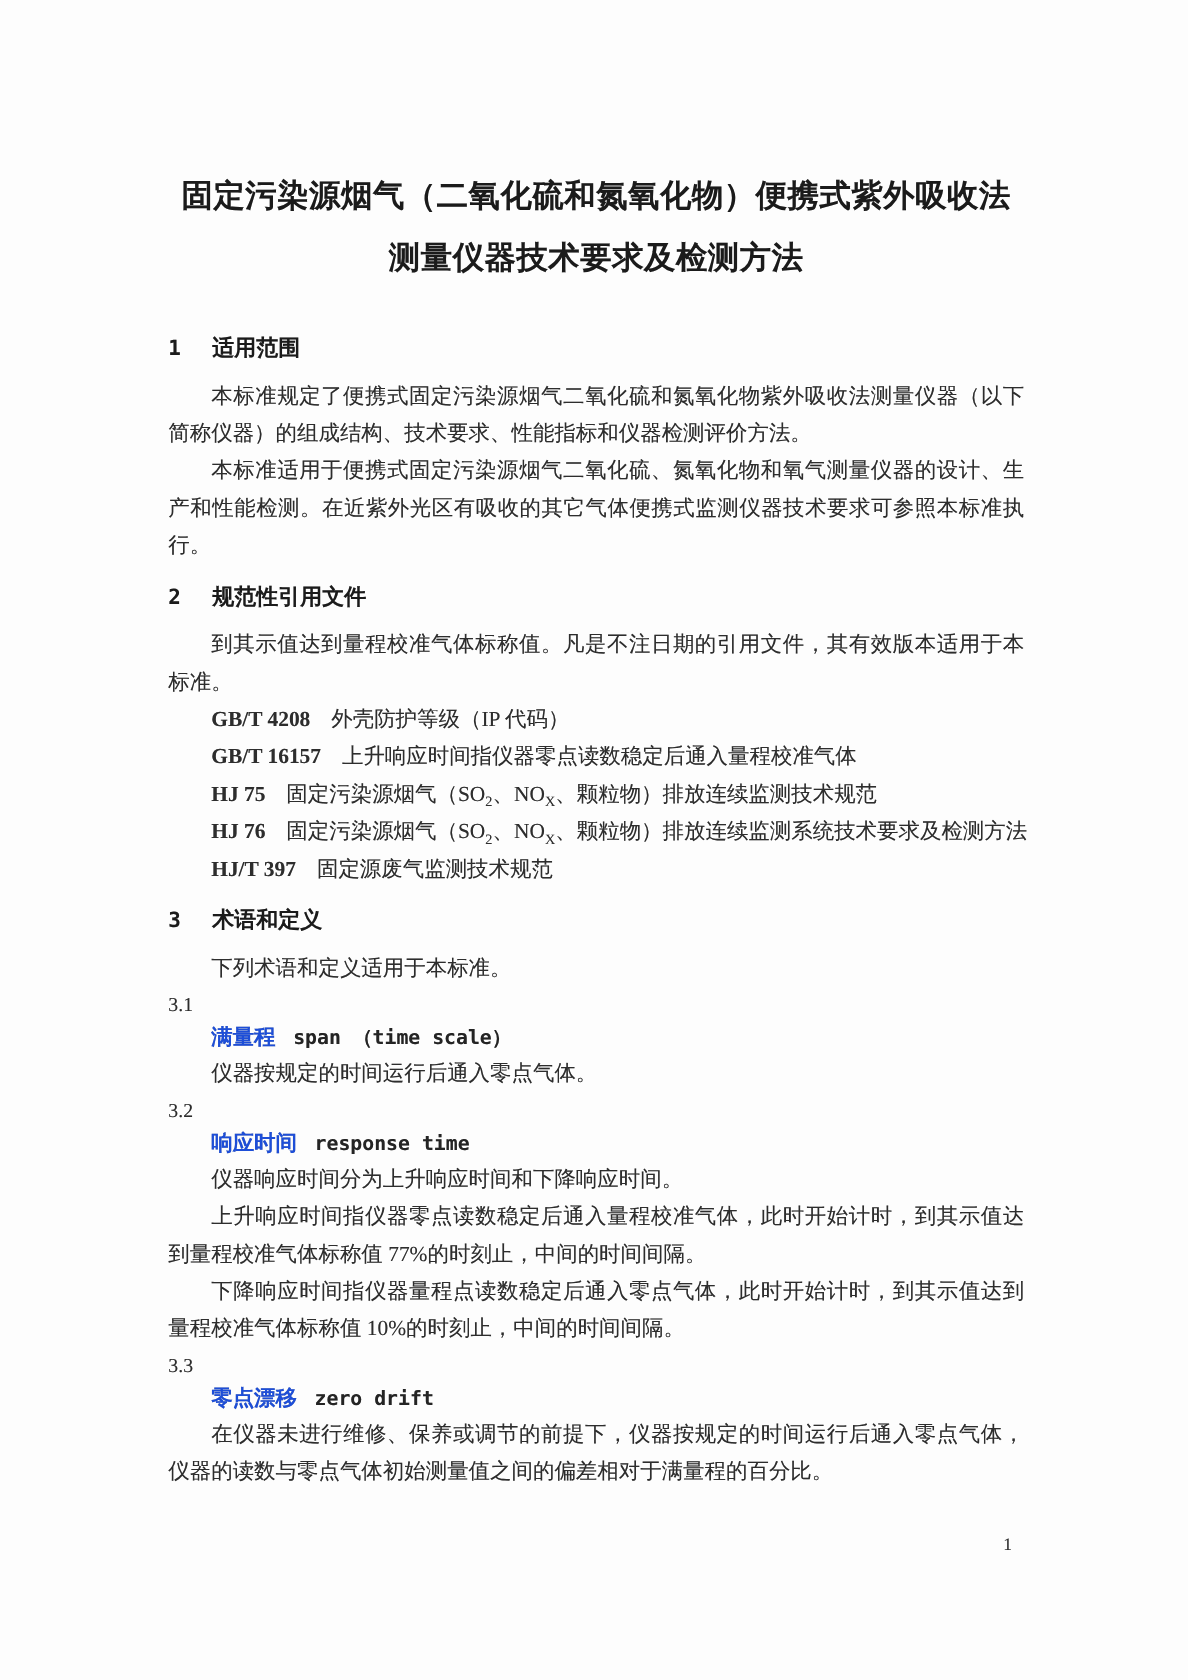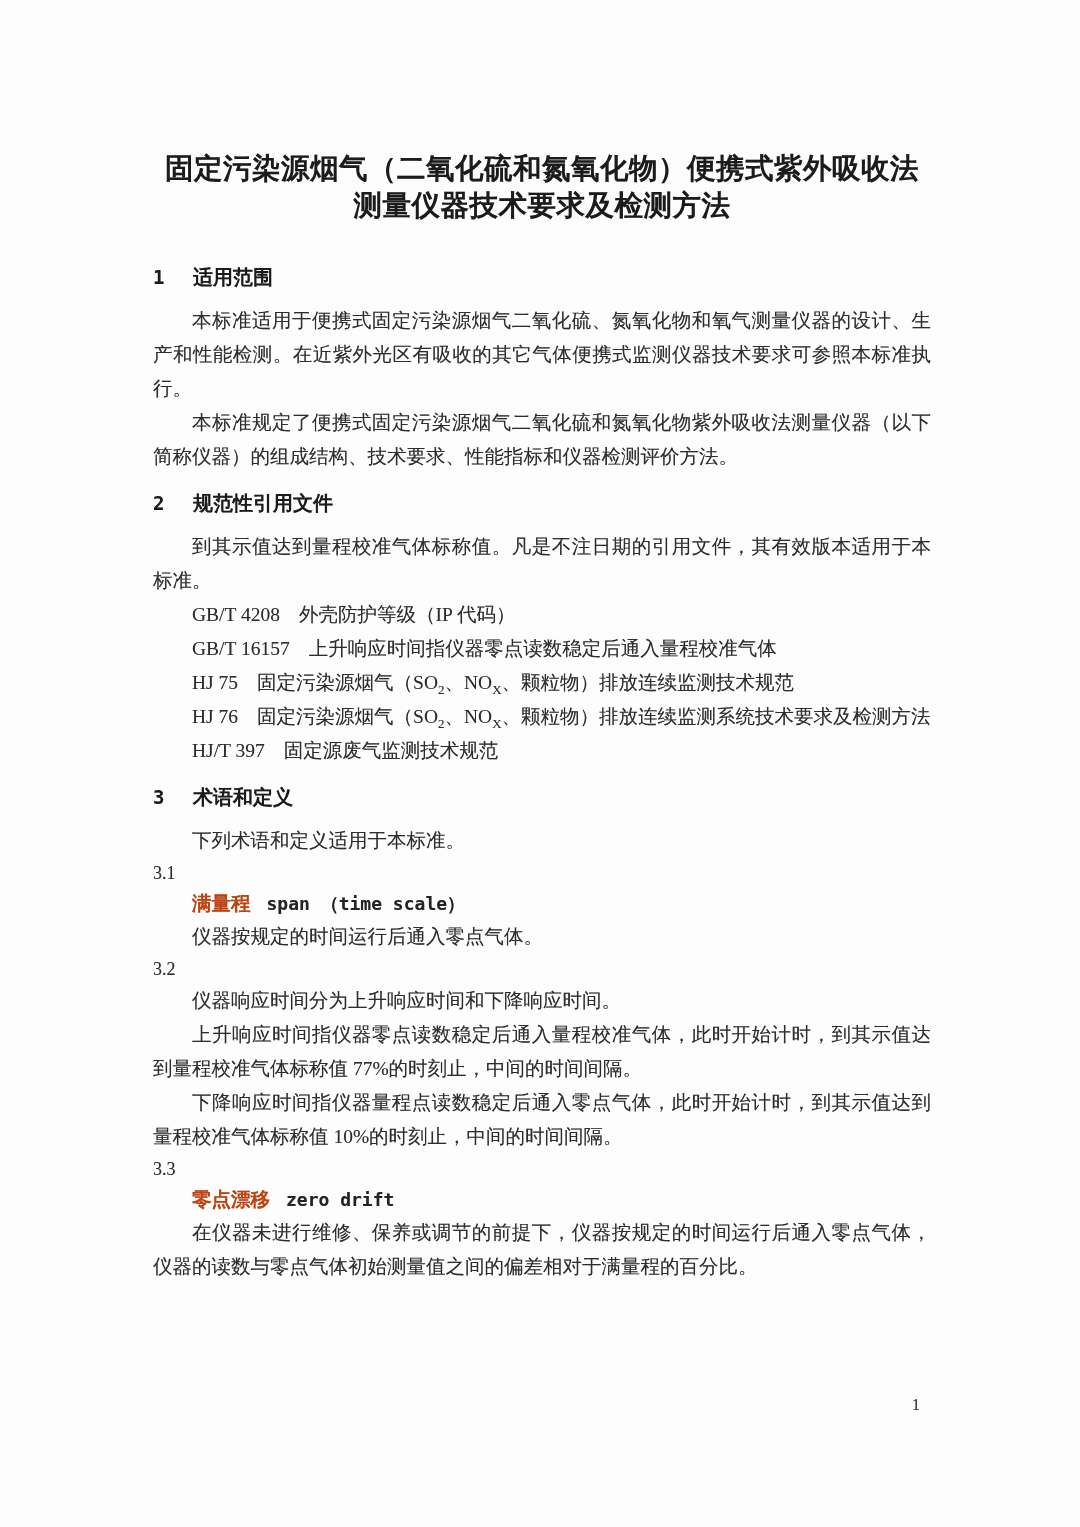--- a/index.html
+++ b/index.html
@@ -13,21 +13,21 @@
   .page {
     position: relative;
     width: 1080px; height: 1527px;
     padding: 150px 149px 0 153px;
     text-shadow: 0 0 0.5px rgba(30,30,30,0.35);
   }
   .doc-title {
     font-family: "Liberation Sans", sans-serif;
     font-size: 28.5px;
     font-weight: 700;
-    line-height: 37px;
+    line-height: 57px;
     text-align: center;
     color: #1b1b1b;
     letter-spacing: 0.5px;
   }
   .sec-h {
     display: flex;
     font-family: "Liberation Sans", sans-serif;
     font-size: 20px;
     font-weight: 700;
     color: #1b1b1b;
@@ -44,40 +44,40 @@
     text-indent: 2em;
     color: #2d2d2d;
   }
   .ref-list { }
   .ref-line {
     font-size: 19.5px;
     line-height: 34px;
     padding-left: 39px;
     white-space: nowrap;
   }
-  .ref-code { margin-right: 19px; }
+  .ref-code { margin-right: 19px; font-weight: bold; }
   .ref-title sub, sub {
     font-size: 13px;
     line-height: 0;
   }
   .term-id {
     font-family: Liberation Serif, serif;
     font-size: 18px;
     line-height: 30px;
     color: #2c2c2c;
   }
   .term-name {
     line-height: 30px;
     padding-left: 39px;
   }
   .term-zh {
     font-family: "Liberation Sans", sans-serif;
     font-weight: 700;
     font-size: 19.5px;
-    color: #c2410c;
+    color: #1d4ed8;
   }
   .term-en {
     font-family: "DejaVu Sans Mono", monospace;
     font-size: 18px;
     font-weight: 600;
     margin-left: 16px;
     color: #242424;
   }
   .page-number {
     position: absolute;
@@ -92,22 +92,22 @@
 
 <main class="page">
 
   <h1 class="doc-title">固定污染源烟气（二氧化硫和氮氧化物）便携式紫外吸收法测量仪器技术要求及检测方法</h1>
 
   <section>
     <h2 class="sec-h first">
       <span class="sec-num">1</span>
       <span class="sec-title">适用范围</span>
     </h2>
+    <p class="body-p">本标准规定了便携式固定污染源烟气二氧化硫和氮氧化物紫外吸收法测量仪器（以下简称仪器）的组成结构、技术要求、性能指标和仪器检测评价方法。</p>
     <p class="body-p">本标准适用于便携式固定污染源烟气二氧化硫、氮氧化物和氧气测量仪器的设计、生产和性能检测。在近紫外光区有吸收的其它气体便携式监测仪器技术要求可参照本标准执行。</p>
-    <p class="body-p">本标准规定了便携式固定污染源烟气二氧化硫和氮氧化物紫外吸收法测量仪器（以下简称仪器）的组成结构、技术要求、性能指标和仪器检测评价方法。</p>
   </section>
 
   <section>
     <h2 class="sec-h">
       <span class="sec-num">2</span>
       <span class="sec-title">规范性引用文件</span>
     </h2>
     <p class="body-p">到其示值达到量程校准气体标称值。凡是不注日期的引用文件，其有效版本适用于本标准。</p>
     <div class="ref-list">
       <p class="ref-line">
@@ -138,20 +138,23 @@
     <div class="term-block">
       <p class="term-id">3.1</p>
       <p class="term-name">
         <span class="term-zh">满量程</span><span class="term-en">span （time scale）</span>
       </p>
       <p class="body-p">仪器按规定的时间运行后通入零点气体。</p>
     </div>
 
     <div class="term-block">
       <p class="term-id">3.2</p>
+      <p class="term-name">
+        <span class="term-zh">响应时间</span><span class="term-en">response time</span>
+      </p>
       <p class="body-p">仪器响应时间分为上升响应时间和下降响应时间。</p>
       <p class="body-p">上升响应时间指仪器零点读数稳定后通入量程校准气体，此时开始计时，到其示值达到量程校准气体标称值 77%的时刻止，中间的时间间隔。</p>
       <p class="body-p">下降响应时间指仪器量程点读数稳定后通入零点气体，此时开始计时，到其示值达到量程校准气体标称值 10%的时刻止，中间的时间间隔。</p>
     </div>
 
     <div class="term-block">
       <p class="term-id">3.3</p>
       <p class="term-name">
         <span class="term-zh">零点漂移</span><span class="term-en">zero drift</span>
       </p>

